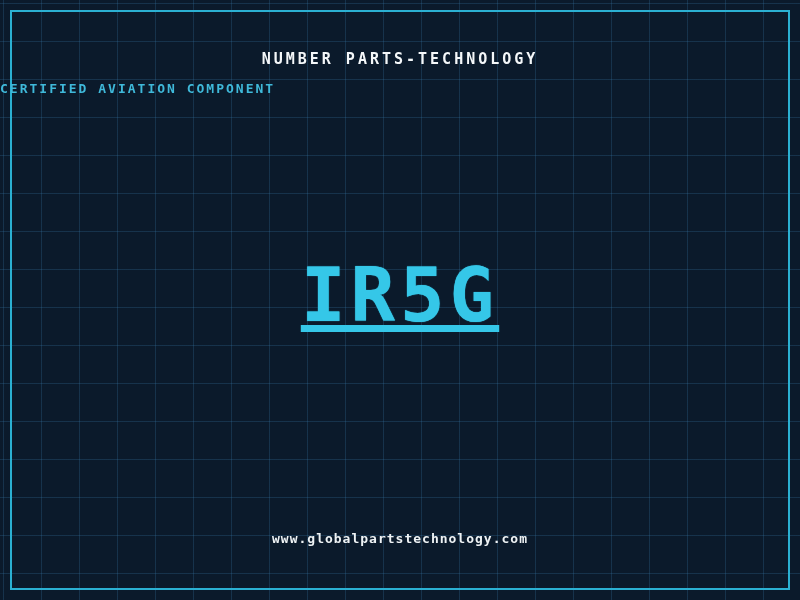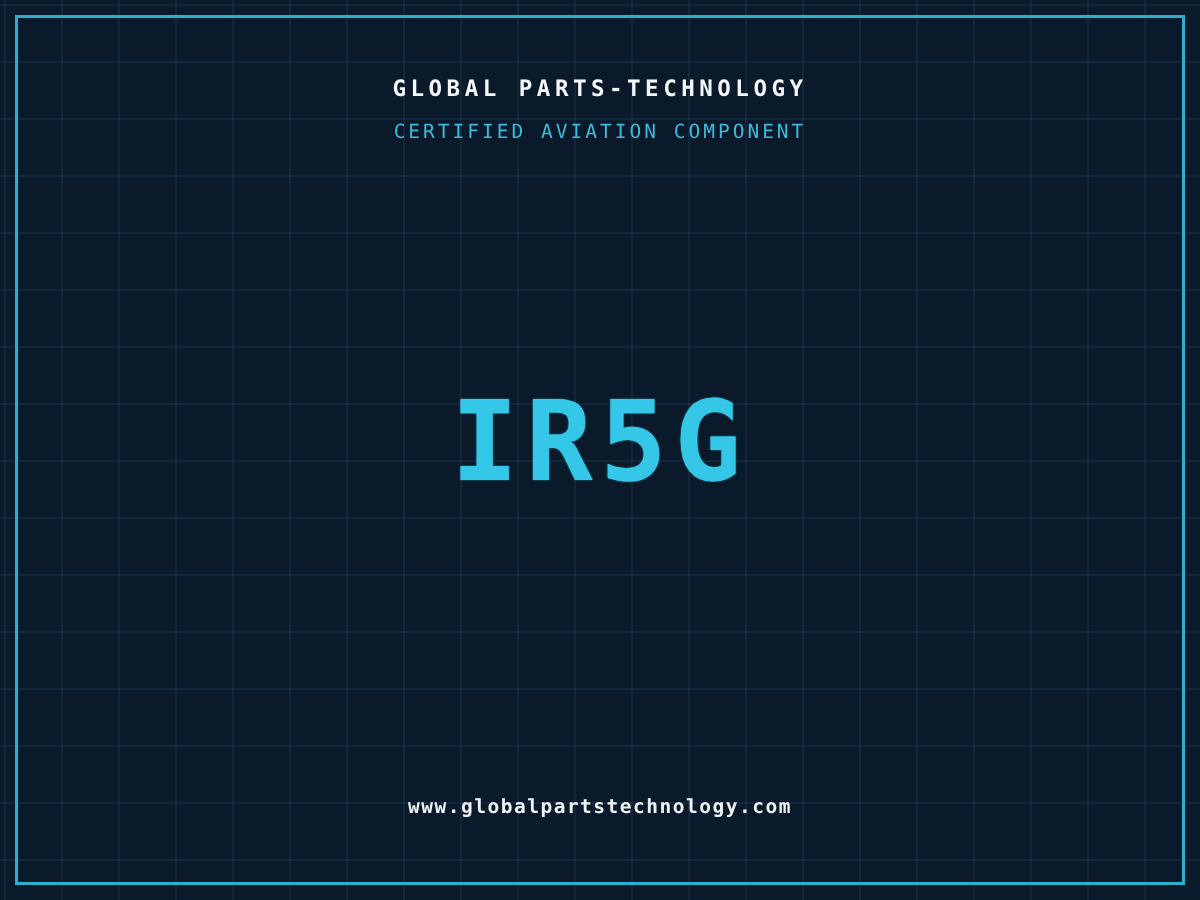--- a/index.html
+++ b/index.html
@@ -44,24 +44,24 @@
     font-size: 15px;
     font-weight: bold;
     letter-spacing: 3px;
   }
 
   .company-subtitle {
     position: absolute;
     top: 81px;
     left: 0;
     width: 100%;
-    text-align: center;
+    text-align: left;
     color: #3fb9da;
     font-size: 13px;
-    font-weight: normal;
+    font-weight: bold;
     letter-spacing: 2px;
   }
 
   .part-label {
     position: absolute;
     top: 220px;
     left: 0;
     width: 100%;
     text-align: center;
     color: #dfe7ec;
@@ -75,20 +75,21 @@
     top: 258px;
     left: 0;
     width: 100%;
     text-align: center;
     color: #35c7e8;
     font-size: 74px;
     font-weight: bold;
     letter-spacing: 5px;
     line-height: 1;
     text-shadow: 0 0 1px #35c7e8;
+    text-decoration: underline;
   }
 
   .footer-url {
     position: absolute;
     top: 531px;
     left: 0;
     width: 100%;
     text-align: center;
     color: #eef2f4;
     font-size: 13px;
@@ -96,21 +97,21 @@
     letter-spacing: 1px;
   }
 </style>
 </head>
 <body>
 
 <div class="stage">
 
   <div class="frame"></div>
 
-  <div class="company-title">GLOBAL PARTS-TECHNOLOGY</div>
+  <div class="company-title">NUMBER PARTS-TECHNOLOGY</div>
 
   <div class="company-subtitle">CERTIFIED AVIATION COMPONENT</div>
 
 
   <div class="part-number">IR5G</div>
 
   <div class="footer-url">www.globalpartstechnology.com</div>
 
 </div>
 

